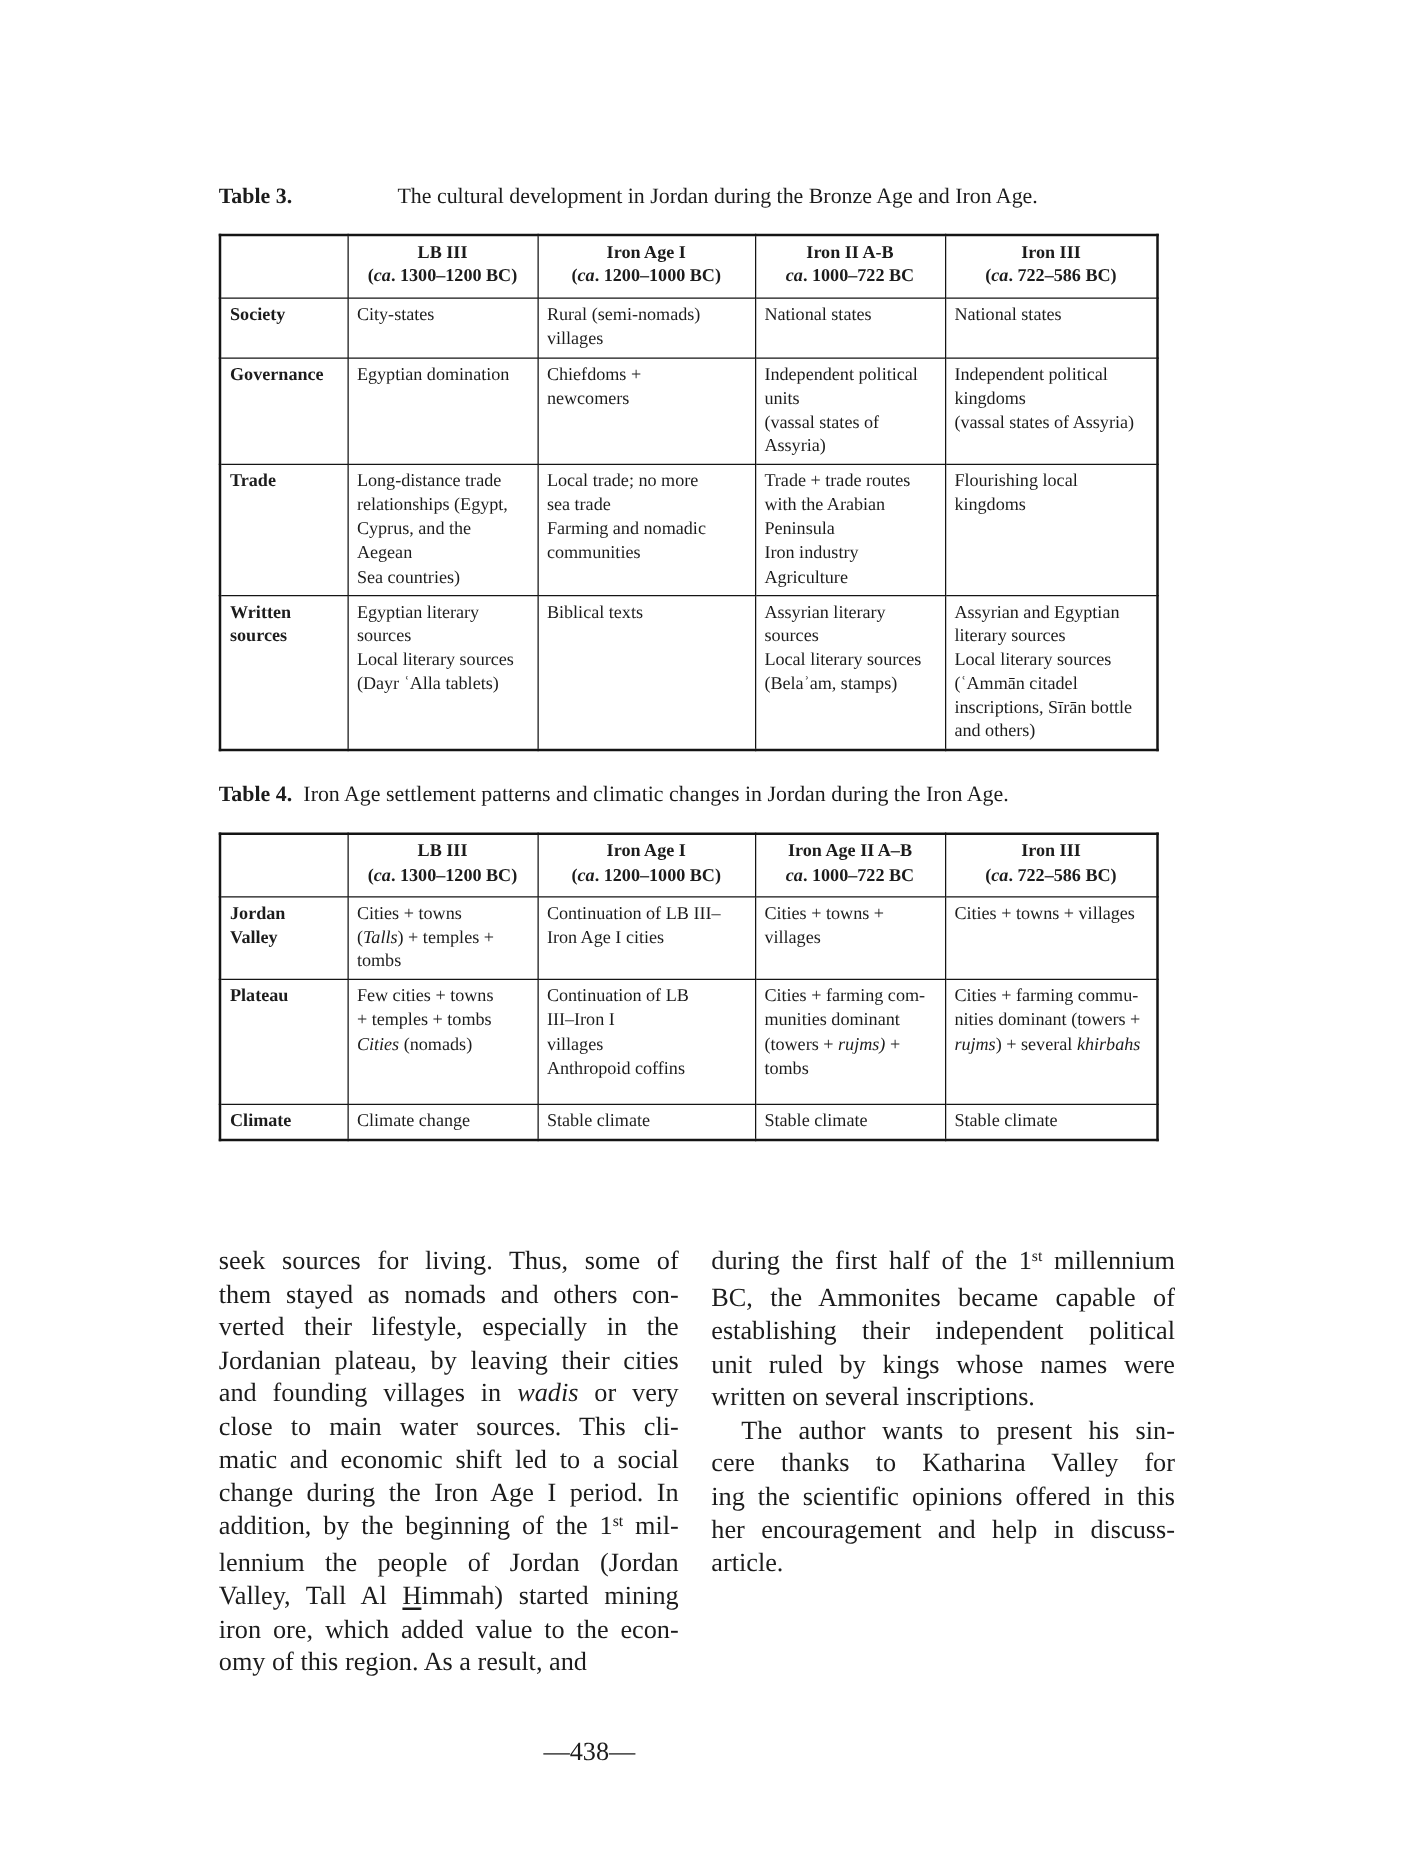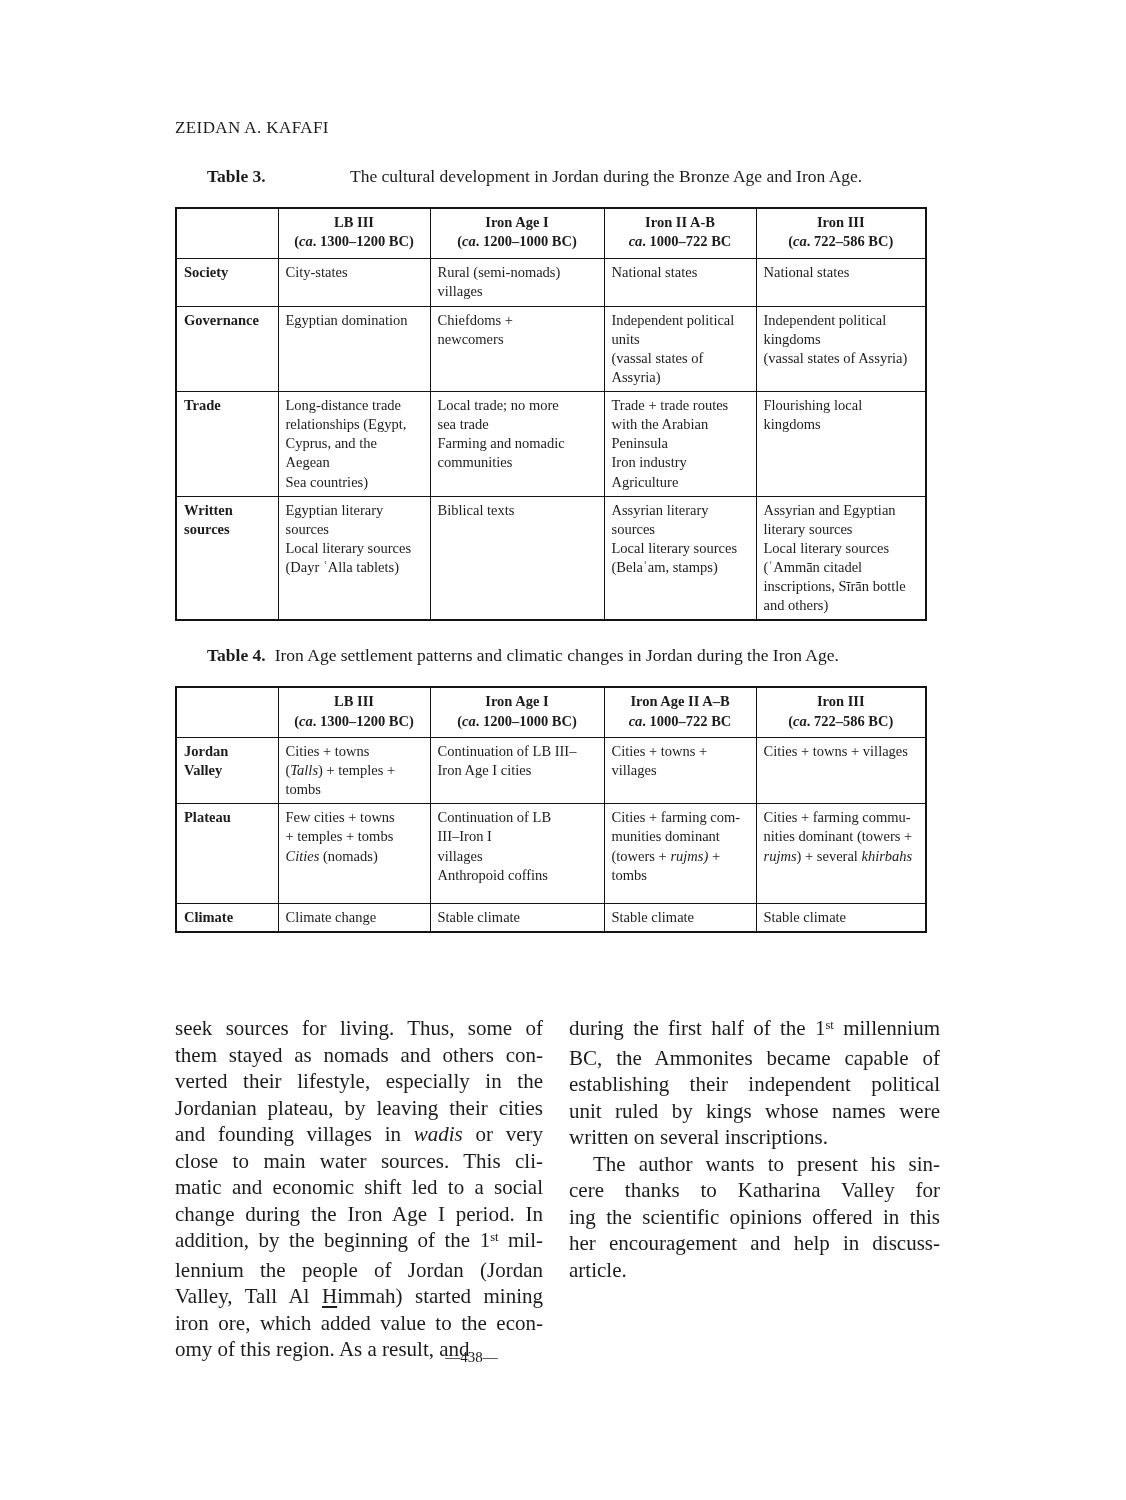--- a/index.html
+++ b/index.html
@@ -7,21 +7,21 @@
     width:1126px; height:1500px; background:#ffffff; color:#1c1c1c;
     font-family:"Liberation Serif", serif;
     position:relative; box-sizing:border-box;
     padding:118px 0 0 175px; margin:0 auto; overflow:hidden;
   }
   .running-head { font-size:17px; letter-spacing:0.4px; }
 
   .caption { font-size:17.5px; white-space:nowrap; }
   .caption3 { margin-top:28px; }
   .caption4 { margin-top:24px; }
-  .cap-label { font-weight:bold;margin-left:32px; }
+  .cap-label { font-weight:bold; }
   .caption3 .cap-label { display:inline-block; width:143px; }
   .caption4 .cap-label { margin-right:9px; }
 
   table.data {
     border-collapse:collapse; table-layout:fixed; width:750px;
     margin-top:20px; font-size:14.5px; line-height:1.32;
     border:2.5px solid #141414;
   }
   table.data td {
     border:1.5px solid #141414; vertical-align:top;
@@ -34,30 +34,29 @@
   .colL { width:368px; }
   .colR { width:371px; }
   .jline { text-align:justify; text-align-last:justify; line-height:26.5px; }
   .jline.lastline { text-align-last:left; }
   .jline.indent { text-indent:24px; }
   .jline sup { font-size:0.6em; vertical-align:baseline; position:relative; top:-0.5em; }
   .jline u { text-decoration:underline; text-underline-offset:3px; }
   .ack-heading { font-weight:bold; font-size:21.5px; line-height:26px; margin-top:15px; padding-bottom:2px; }
 
   .page-number {
-    position:absolute; left:0; top:1349px; width:943px;
-    text-align:center; font-size:15px;
+    position:absolute; left:0; top:1389px; width:943px;
+    text-align:center; font-size:21px;
   }
 </style>
 </head>
 <body>
 
 <div class="page">
 
-  <div class="running-head">ZEIDAN A. KAFAFI</div>
 
   <div class="caption caption3">
     <span class="cap-label">Table 3.</span><span class="cap-text">The cultural development in Jordan during the Bronze Age and Iron Age.</span>
   </div>
 
   <table class="data">
     <colgroup>
       <col style="width:102px">
         <col style="width:152px">
         <col style="width:174px">

